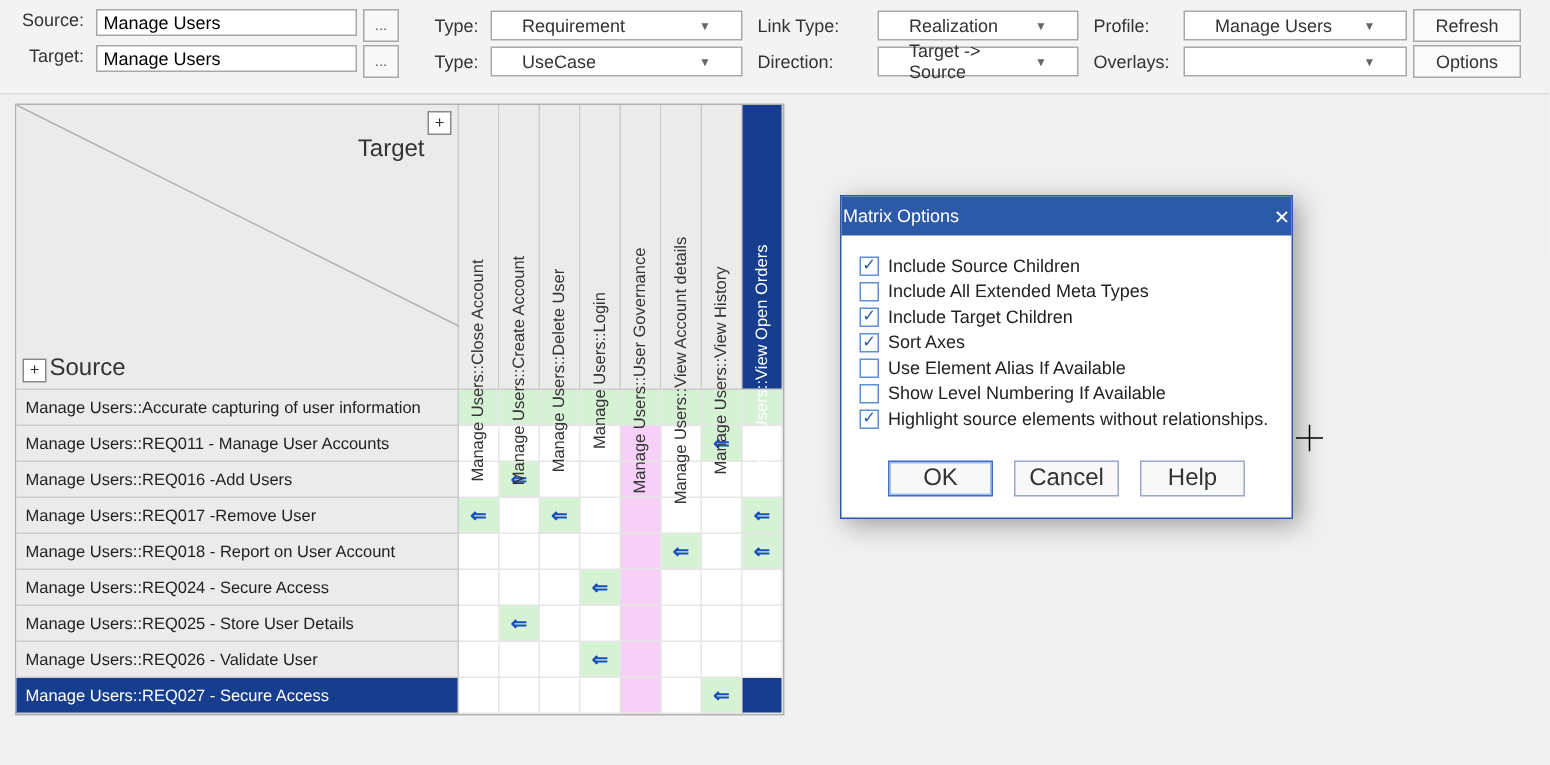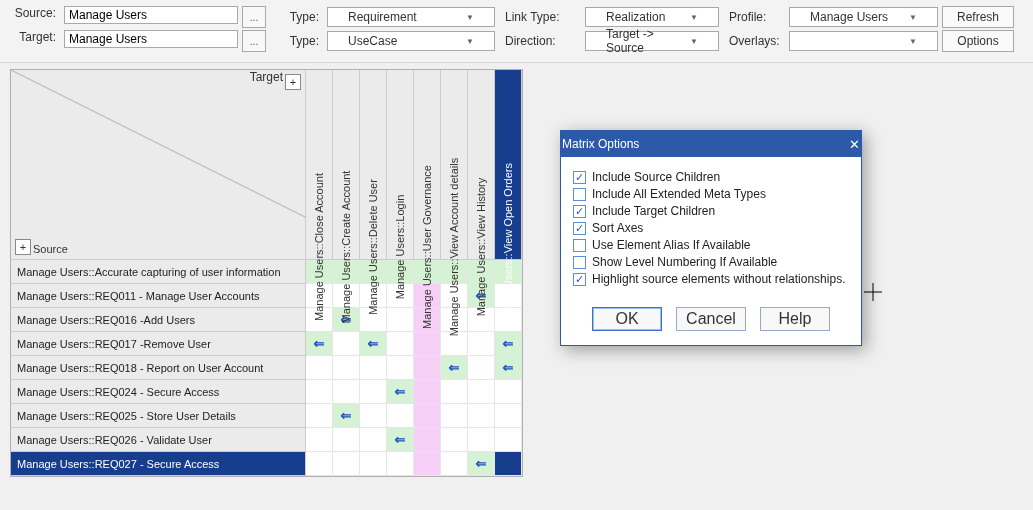--- a/index.html
+++ b/index.html
@@ -19,23 +19,23 @@
 .tb-col2{width:210px;display:flex;align-items:center;gap:4px}
 .tb-col3{width:220px;display:flex;align-items:center;gap:20px}
 .tb-col4{width:215px;display:flex;align-items:center;gap:4px}
 .tb-btn{width:70px;height:20px;border:1px solid #a8a8a8;background:#fafafa;display:flex;align-items:center;justify-content:center;cursor:pointer}
 
 
 .matrix-wrap{padding:6px 10px}
 .matrix{border:1px solid #b0b0b0;background:#fff;display:inline-block}
 .mx-header-row{display:flex}
 .corner{width:295px;height:190px;border-right:1px solid #ccc;border-bottom:1px solid #ccc;background:#ebebeb;position:relative;box-sizing:border-box}
-.corner-label-t{position:absolute;top:0;right:22px;font-size:12px;color:#333}
+.corner-label-t{position:absolute;top:21px;right:22px;font-size:16px;color:#333}
 .corner-expand-t{position:absolute;top:4px;right:4px;width:14px;height:14px;border:1px solid #888;background:#fff;display:flex;align-items:center;justify-content:center;font-size:11px;line-height:1;cursor:pointer}
-.corner-label-s{position:absolute;bottom:4px;left:22px;font-size:11px;color:#333}
+.corner-label-s{position:absolute;bottom:4px;left:22px;font-size:16px;color:#333}
 .corner-expand-s{position:absolute;bottom:4px;left:4px;width:14px;height:14px;border:1px solid #888;background:#fff;display:flex;align-items:center;justify-content:center;font-size:11px;line-height:1;cursor:pointer}
 .corner-line{position:absolute;inset:0}
 .col-head{width:27px;height:190px;border-right:1px solid #ccc;border-bottom:1px solid #ccc;background:#ebebeb;position:relative;box-sizing:border-box}
 .col-head.selected{background:#163d8e;}
 .col-head span{position:absolute;bottom:6px;left:50%;transform:translateX(-50%) rotate(-90deg);transform-origin:center;white-space:nowrap;font-size:11px}
 .col-head.selected span{color:#fff}
 .mx-row{display:flex}
 .row-head{width:295px;height:24px;border-right:1px solid #ccc;border-bottom:1px solid #ccc;background:#ebebeb;display:flex;align-items:center;padding-left:6px;box-sizing:border-box;font-size:11px;color:#222}
 .row-head.selected{background:#163d8e;color:#fff}
 .cell{width:27px;height:24px;border-right:1px solid #e6e6e6;border-bottom:1px solid #e6e6e6;box-sizing:border-box;display:flex;align-items:center;justify-content:center}

